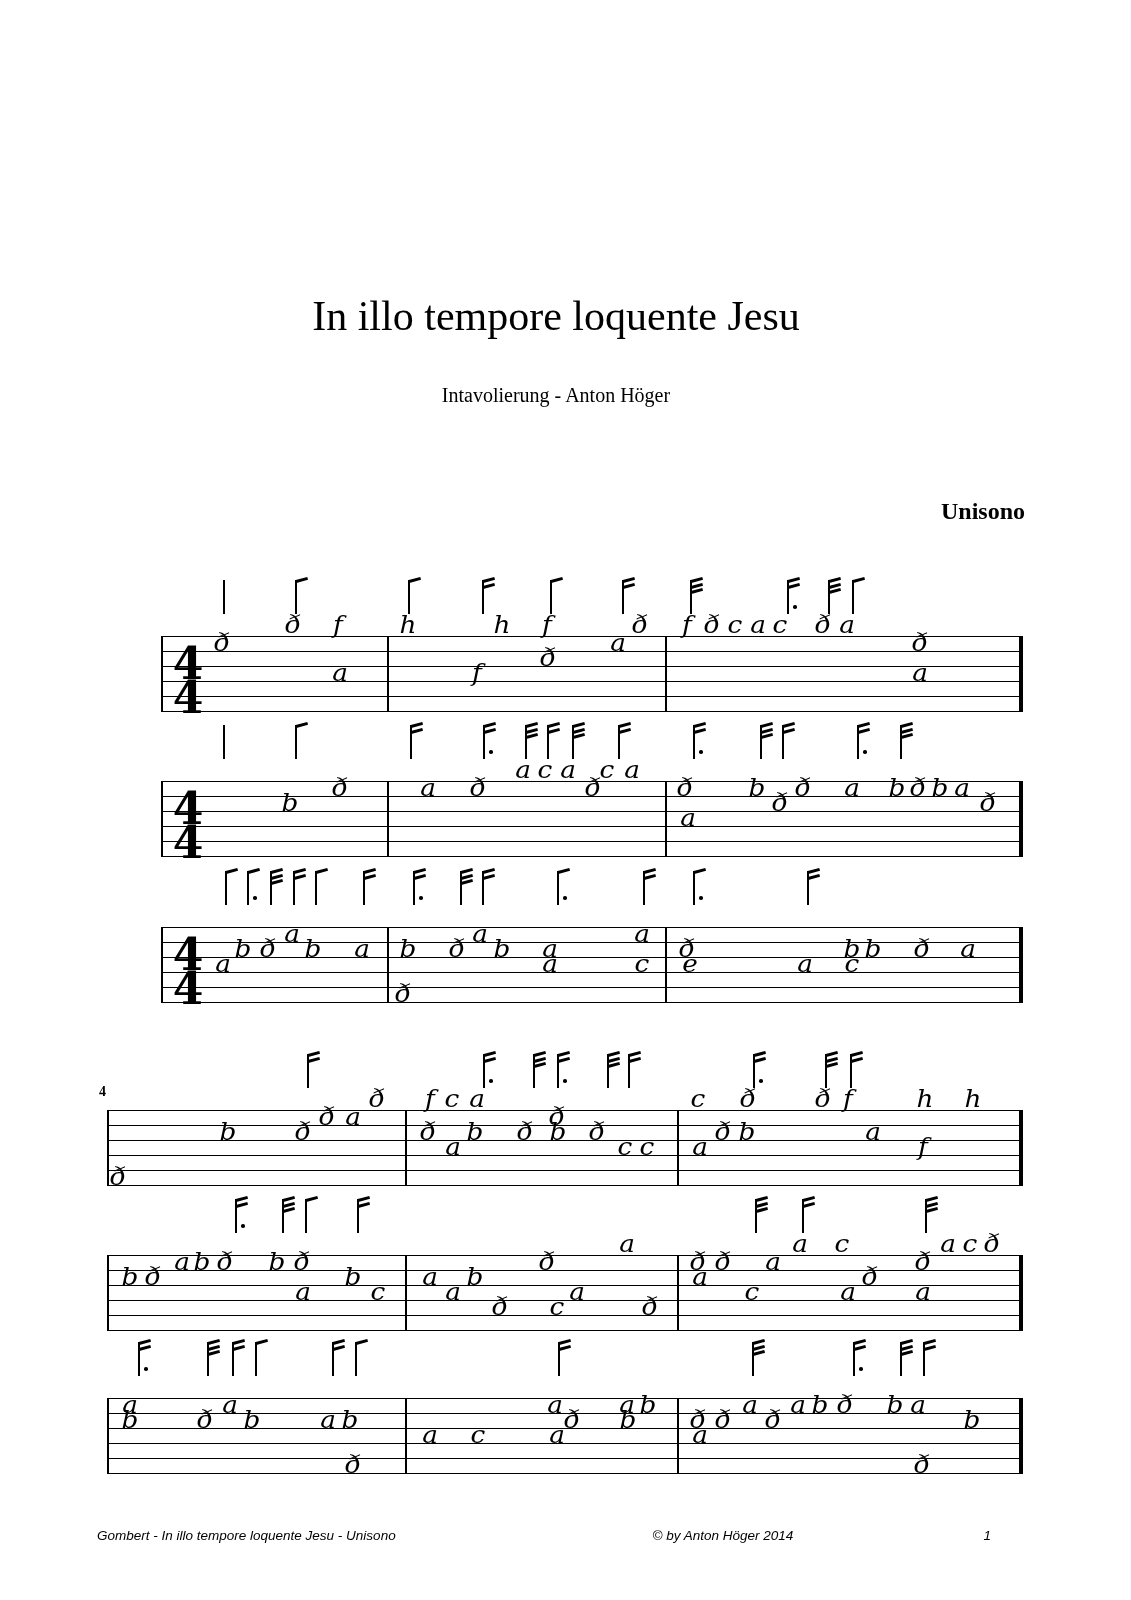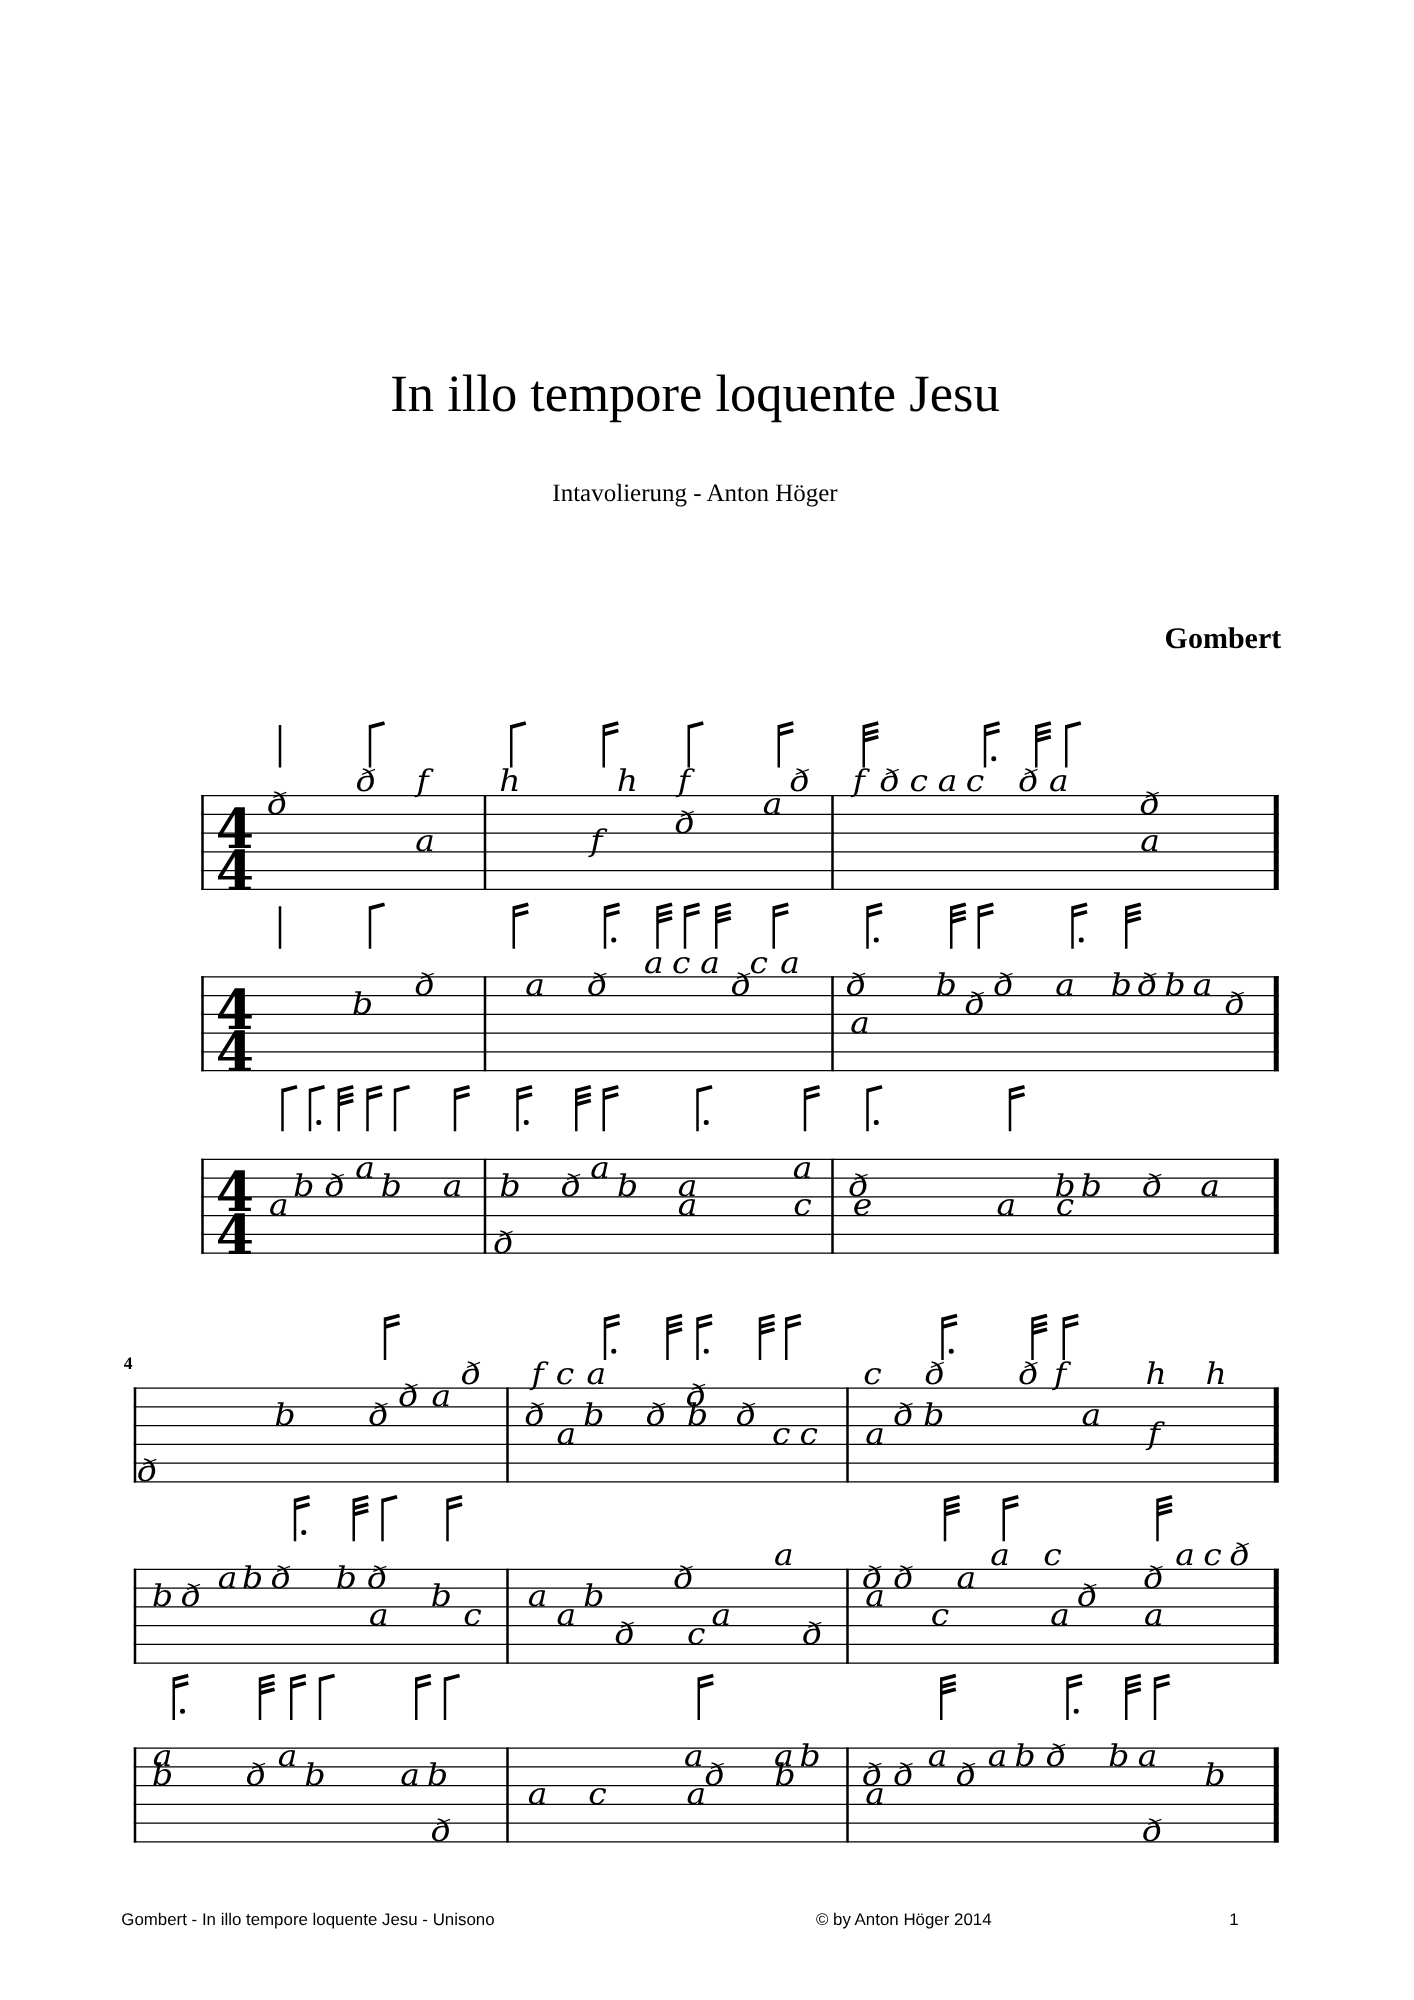--- a/index.html
+++ b/index.html
@@ -26,32 +26,32 @@
   .ts-num{position:absolute;font-family:"DejaVu Serif",serif;font-weight:bold;
     font-size:44px;line-height:1;transform:translate(-50%,-50%);}
   .measure-num{position:absolute;font-family:"Liberation Serif",serif;
     font-weight:bold;font-size:14px;line-height:1;}
   .letter-blank{position:absolute;width:17px;height:10px;background:#fff;
     transform:translate(-50%,-50%);}
   .tab-letter{position:absolute;font-family:"DejaVu Serif",serif;font-style:italic;
     font-size:24px;line-height:1;transform:translate(-50%,-54%) scaleX(1.1);white-space:pre;}
   
   .footer-text{position:absolute;top:1529px;font-family:"Liberation Sans",sans-serif;
-    font-size:13.5px;line-height:1;}
+    font-size:13.5px;line-height:1;font-style:italic;}
   #footer-left{left:97px;}
   #footer-center{left:523px;width:400px;text-align:center;}
   #footer-right{right:140px;}
 </style>
 </head>
 <body>
 
 <div id="page">
   <div id="title" class="center-wrap">In illo tempore loquente Jesu</div>
   <div id="subtitle" class="center-wrap">Intavolierung - Anton Höger</div>
-  <div id="composer">Gombert</div>
+  <div id="composer">Unisono</div>
 
   <div id="tablature">
       <div class="" style="position: absolute; left: 0px; top: 0px;">
         <div class="staff-line" style="left: 161px; top: 636px; width: 862px;"></div>
         <div class="staff-line" style="left: 161px; top: 651px; width: 862px;"></div>
         <div class="staff-line" style="left: 161px; top: 666px; width: 862px;"></div>
         <div class="staff-line" style="left: 161px; top: 681px; width: 862px;"></div>
         <div class="staff-line" style="left: 161px; top: 696px; width: 862px;"></div>
         <div class="staff-line" style="left: 161px; top: 711px; width: 862px;"></div>
         <div class="barline" style="left: 161px; top: 636px; height: 76px;"></div>

